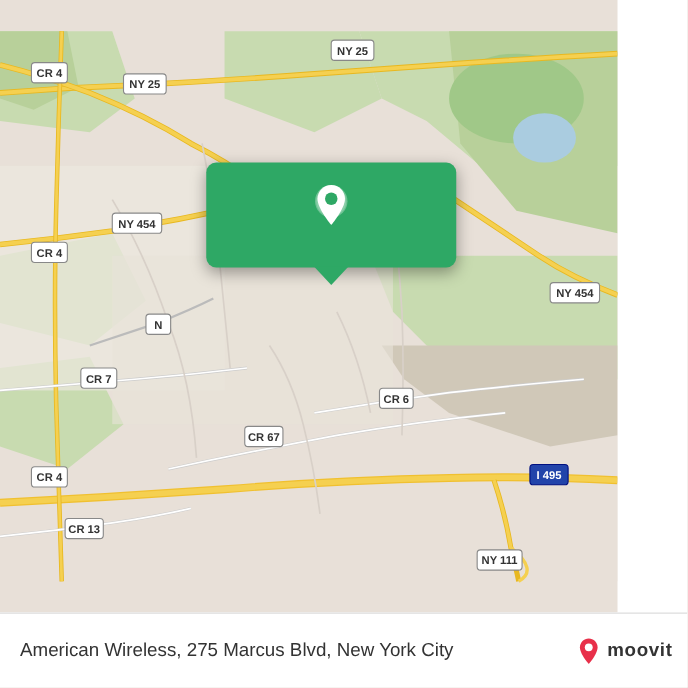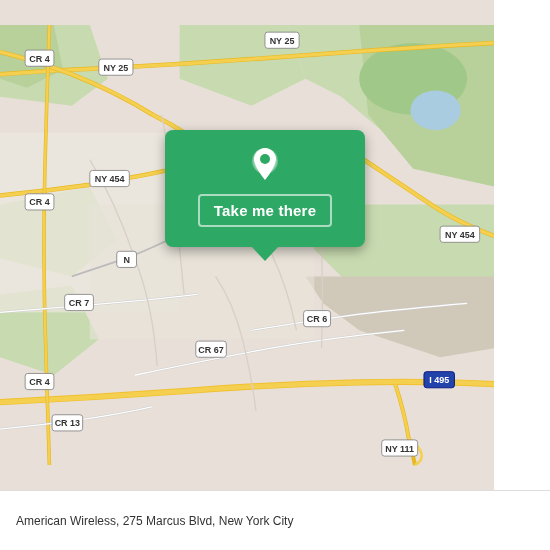--- a/index.html
+++ b/index.html
@@ -84,21 +84,21 @@
       align-items: center;
       padding: 0 12px 0 16px;
       border-top: 1px solid #ddd;
       position: absolute;
       bottom: 0;
       left: 0;
     }
 
     #location-text {
       flex: 1;
-      font-size: 12px;
+      font-size: 15px;
       color: #333;
     }
 
     #osm-credit {
       font-size: 10px;
       color: #666;
       position: absolute;
       bottom: 62px;
       left: 6px;
     }
@@ -237,20 +237,27 @@
   <div id="popup-card">
 
     <svg class="pin-icon" viewBox="0 0 38 38" xmlns="http://www.w3.org/2000/svg">
       <circle cx="19" cy="15" r="13" fill="white" opacity="0.3"></circle>
       <circle cx="19" cy="15" r="11" fill="white" opacity="0.2" stroke="white" stroke-width="2"></circle>
 
       <path d="M19 2 C13,2 8,7 8,13 C8,21 19,34 19,34 C19,34 30,21 30,13 C30,7 25,2 19,2 Z" fill="white"></path>
       <circle cx="19" cy="13" r="5" fill="#2ea865"></circle>
     </svg>
 
-    <button id="take-me-there-btn">Take me there</button>
   </div>
 </div>
 
 <div id="bottom-bar">
   <span id="location-text">American Wireless, 275 Marcus Blvd, New York City</span>
 
+  <div class="moovit-logo">
+
+    <svg class="moovit-pin" viewBox="0 0 22 28" xmlns="http://www.w3.org/2000/svg">
+      <path d="M11 1 C6,1 2,5 2,10 C2,17 11,27 11,27 C11,27 20,17 20,10 C20,5 16,1 11,1 Z" fill="#e8304a"></path>
+      <circle cx="11" cy="10" r="4" fill="white"></circle>
+    </svg>
+    <span class="moovit-text">moovit</span>
+  </div>
 </div>
 
 </body></html>

